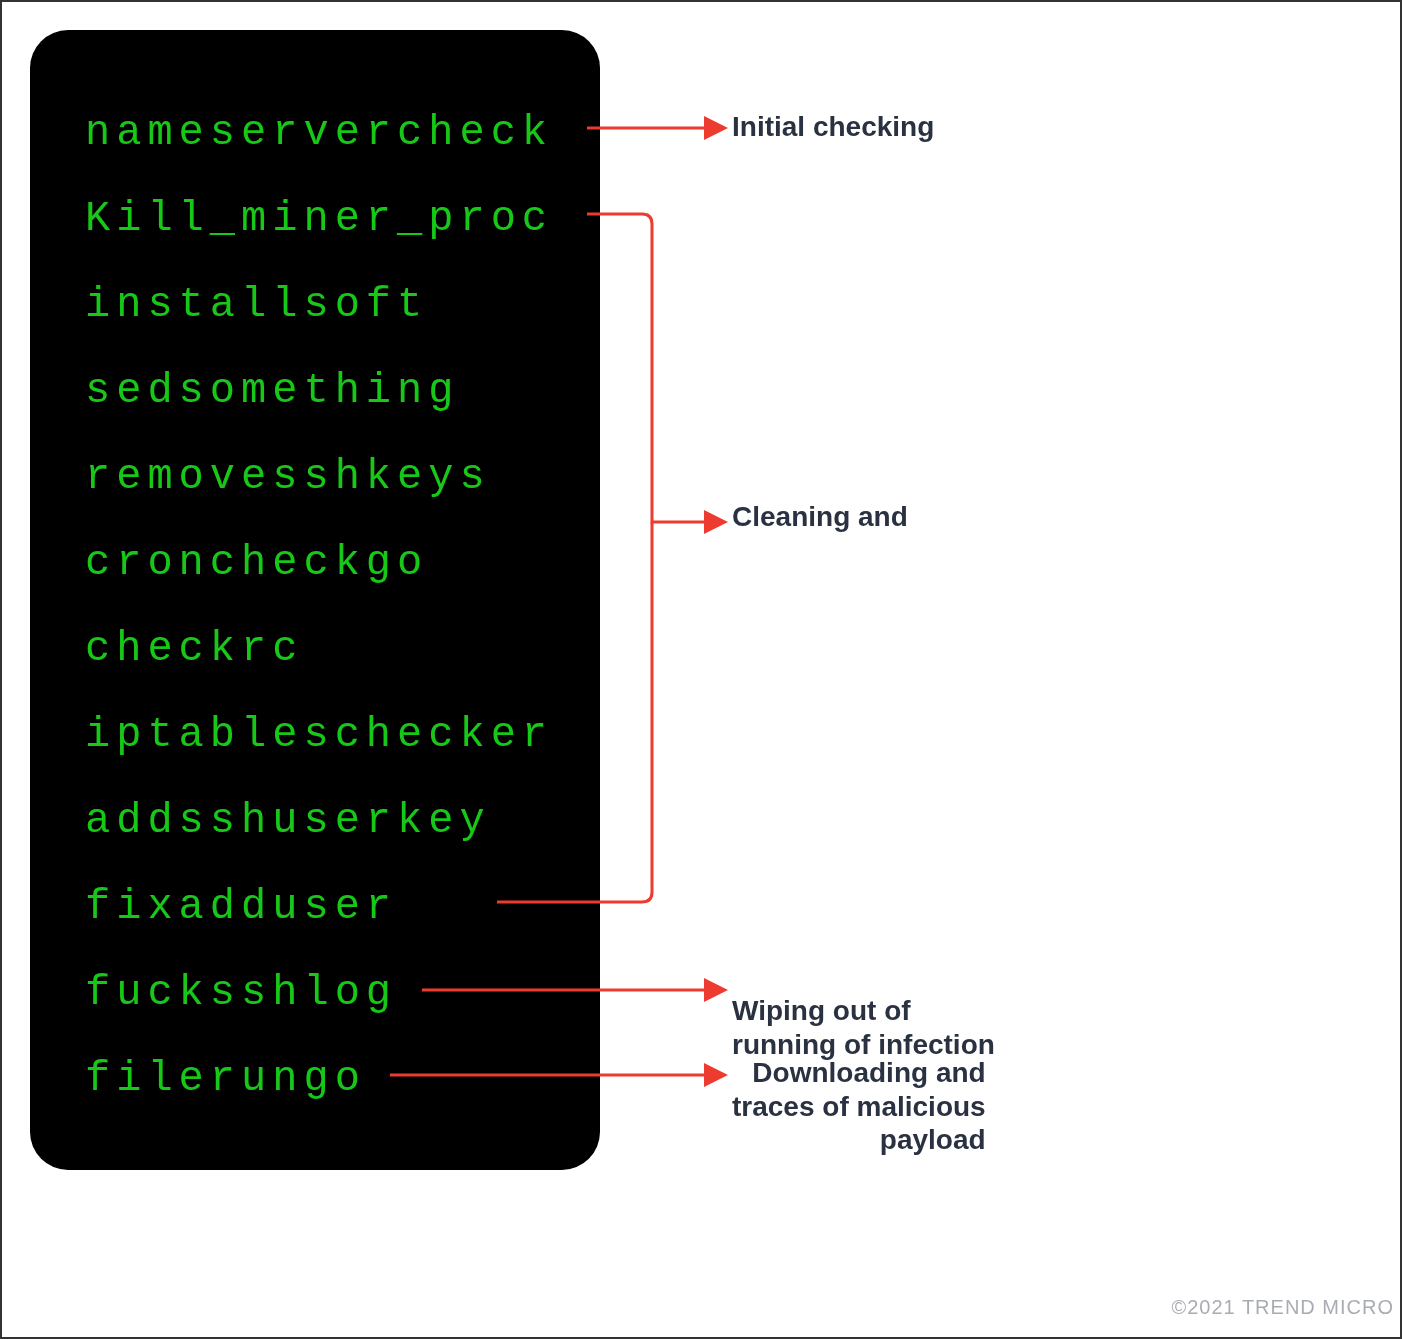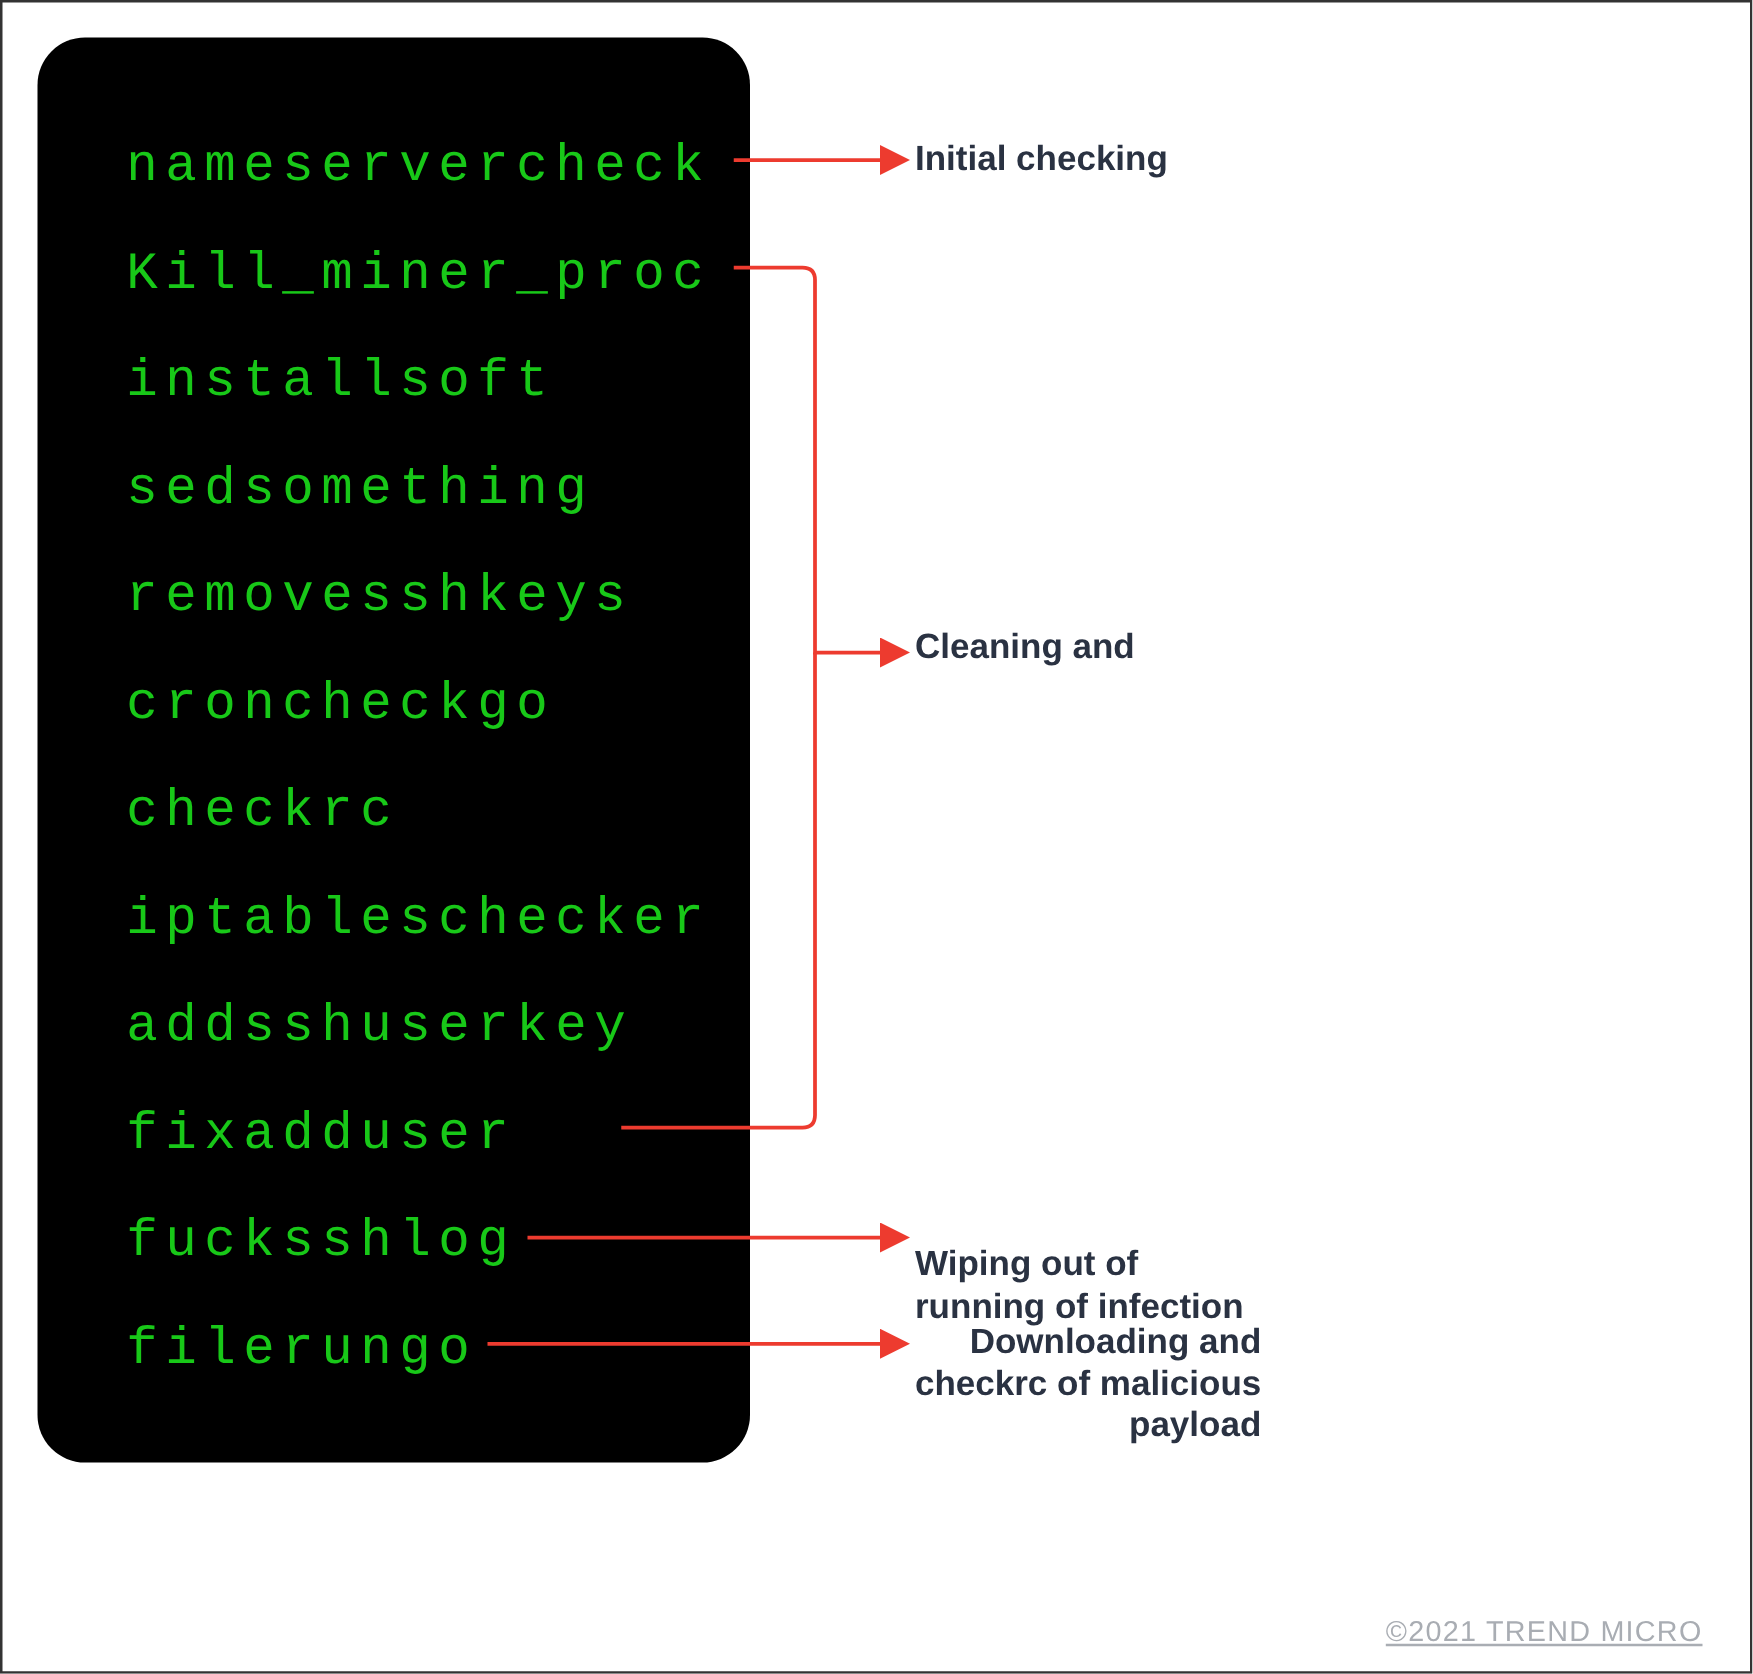--- a/index.html
+++ b/index.html
@@ -16,21 +16,21 @@
     background: #fff;
   }
   .terminal {
     position: absolute;
     left: 28px;
     top: 28px;
     width: 570px;
     height: 1140px;
     background: #000;
     border-radius: 38px;
-    padding: 60px 38px 60px 71px;
+    padding: 60px 38px 60px 55px;
   }
   .term-line {
     font-family: "Menlo", "Consolas", "Courier New", monospace;
     color: #18c818;
     font-size: 42px;
     letter-spacing: 6px;
     line-height: 86px;
     white-space: nowrap;
   }
   .labels {
@@ -41,26 +41,25 @@
   }
   .label {
     position: absolute;
     color: #2a3242;
     font-size: 28px;
     font-weight: 700;
     line-height: 1.2;
   }
   .copyright {
     position: absolute;
-    right: 38px;
+    right: 6px;
     bottom: 18px;
     color: #a9adb3;
-    font-size: 23px;
+    font-size: 20px;
     letter-spacing: 1px;
-    text-decoration: underline;
   }
   svg.connectors {
     position: absolute;
     left: 0;
     top: 0;
     width: 1402px;
     height: 1339px;
     pointer-events: none;
   }
 </style>
@@ -108,20 +107,20 @@
       <span>Cleaning and</span><br>
     </div>
 
     <div class="label" style="top:992px;">
       <span>Wiping out of</span><br>
       <span>running of infection</span>
     </div>
 
     <div class="label" style="top:1054px;text-align:right;">
       <span>Downloading and</span><br>
-      <span>checkrc of malicious</span><br>
+      <span>traces of malicious</span><br>
       <span>payload</span>
     </div>
   </div>
 
   <div class="copyright">©2021 TREND MICRO</div>
 
 </div>
 
 </body></html>

